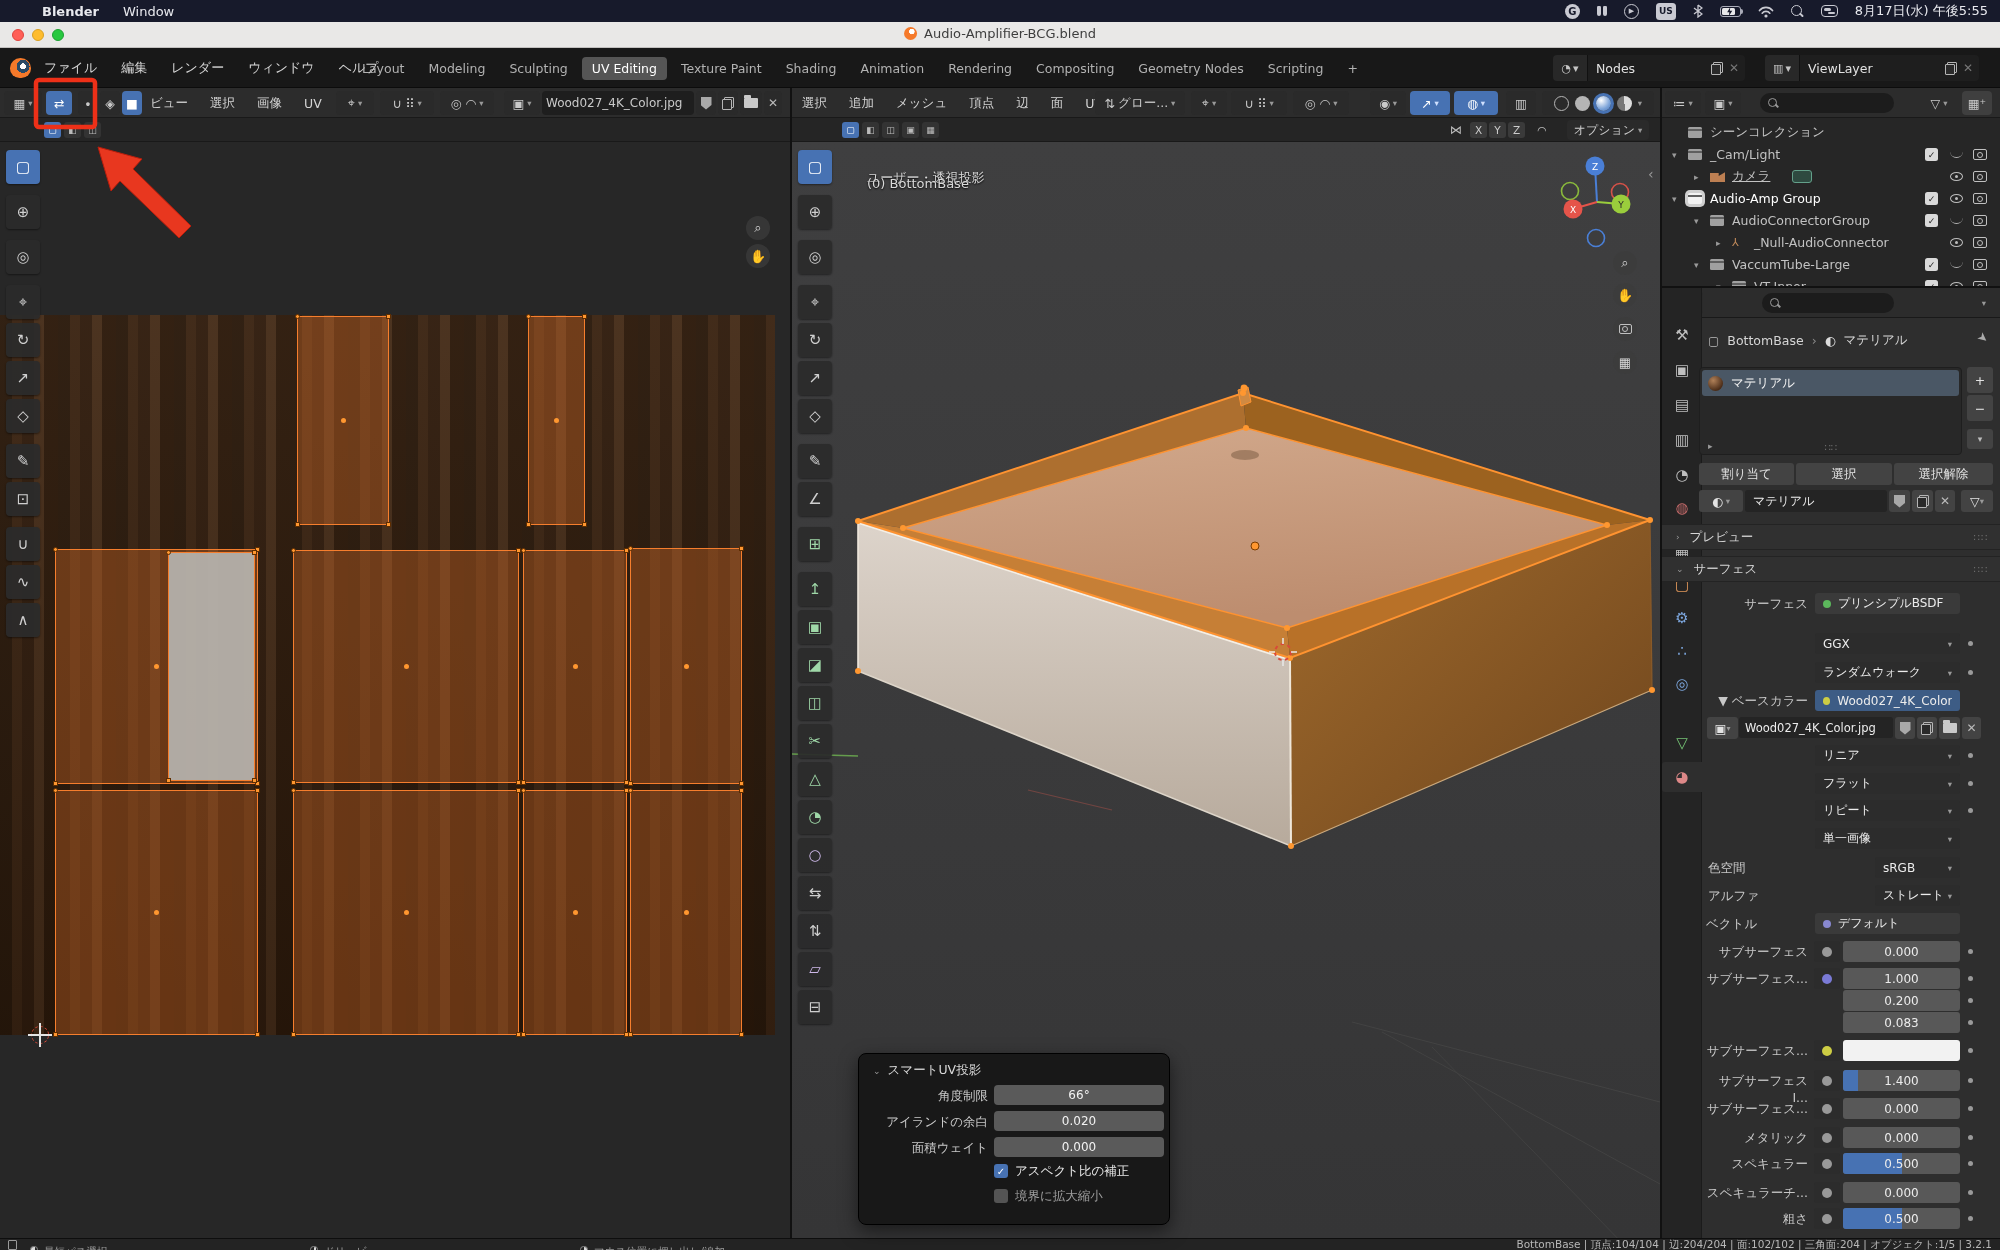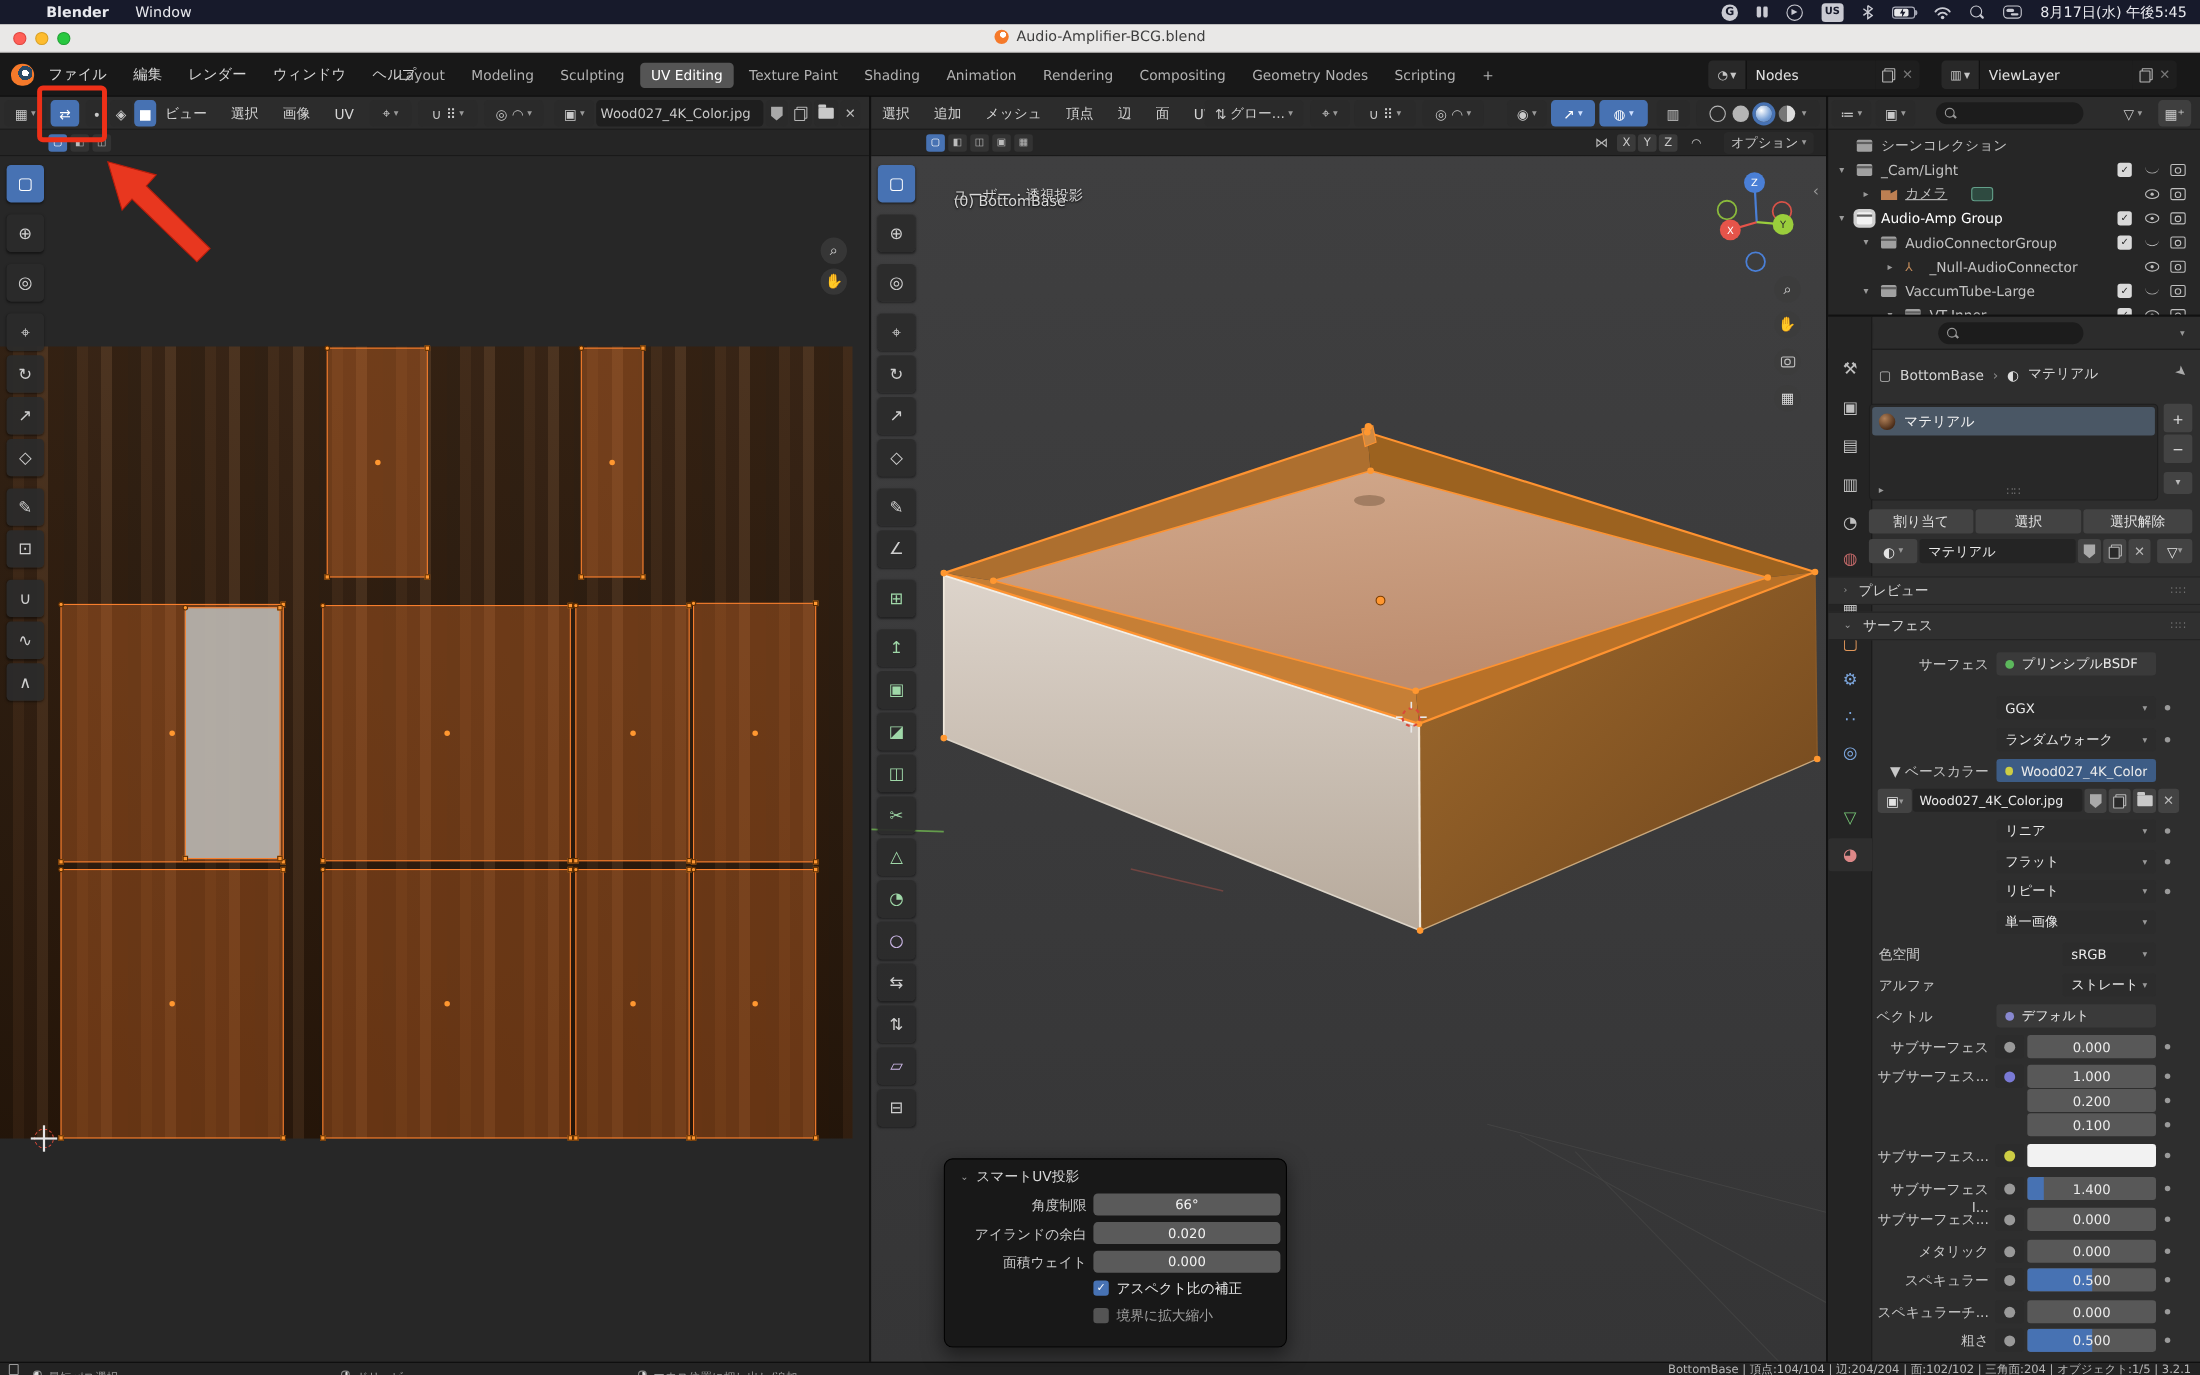--- a/index.html
+++ b/index.html
@@ -220,21 +220,21 @@
       <svg width="16" height="13">
           <path d="M1.5 5.5 A 8.4 8.4 0 0 1 14.5 5.5" fill="none" stroke="#c9cad2" stroke-width="1.7" stroke-linecap="round"></path>
           <path d="M4.2 8.2 A 5 5 0 0 1 11.8 8.2" fill="none" stroke="#c9cad2" stroke-width="1.7" stroke-linecap="round"></path>
           <circle cx="8" cy="11" r="1.6" fill="#c9cad2"></circle>
         </svg>
       <span class="msearch"></span>
       <span class="cc">
           <span></span>
           <span></span>
         </span>
-      <span id="mac-clock">8月17日(水) 午後5:45</span>
+      <span id="mac-clock">8月17日(水) 午後5:55</span>
     </div>
   </div>
 
   <div id="titlebar" class="ab">
     <span class="tl close"></span>
     <span class="tl min"></span>
     <span class="tl max"></span>
     <span id="tb-title">
       <span class="blender-mini"></span>
       <span>Audio-Amplifier-BCG.blend</span>
@@ -835,21 +835,21 @@
           <div class="pfield pf-value" style="left: 181px; width: 117px; top: 653px;">0.000</div>
           <div class="decdot" style="left: 306px; top: 661px;"></div>
           <div class="plabel" style="left: 44px; width: 102px; text-align: right; top: 683px;">サブサーフェス...</div>
           <div class="socket" style="left: 152px; top: 680px;">
             <i style="background: rgb(122, 122, 214);"></i>
           </div>
           <div class="pfield pf-value" style="left: 181px; width: 117px; top: 680px;">1.000</div>
           <div class="decdot" style="left: 306px; top: 688px;"></div>
           <div class="pfield pf-value" style="left: 181px; width: 117px; top: 702px;">0.200</div>
           <div class="decdot" style="left: 306px; top: 710px;"></div>
-          <div class="pfield pf-value" style="left: 181px; width: 117px; top: 724px;">0.100</div>
+          <div class="pfield pf-value" style="left: 181px; width: 117px; top: 724px;">0.083</div>
           <div class="decdot" style="left: 306px; top: 732px;"></div>
           <div class="plabel" style="left: 44px; width: 102px; text-align: right; top: 755px;">サブサーフェス...</div>
           <div class="socket" style="left: 152px; top: 752px;">
             <i style="background: rgb(205, 205, 68);"></i>
           </div>
           <div class="pfield pf-color" style="left: 181px; width: 117px; top: 752px;"></div>
           <div class="decdot" style="left: 306px; top: 760px;"></div>
           <div class="plabel" style="left: 44px; width: 102px; text-align: right; top: 785px;">サブサーフェスI...</div>
           <div class="socket" style="left: 152px; top: 782px;">
             <i style="background: rgb(153, 153, 153);"></i>

